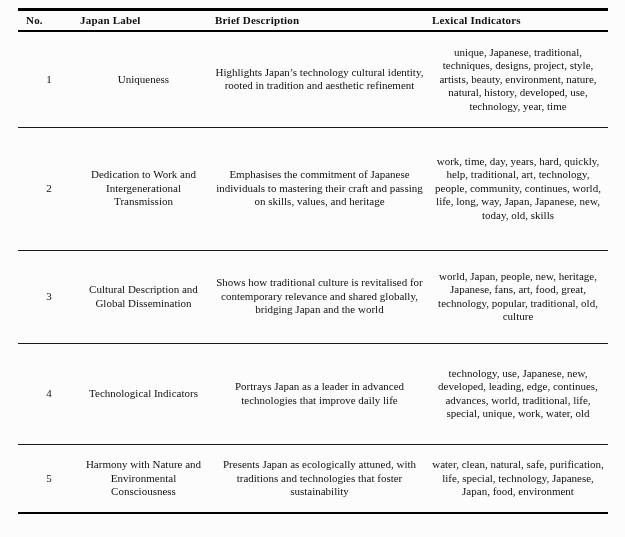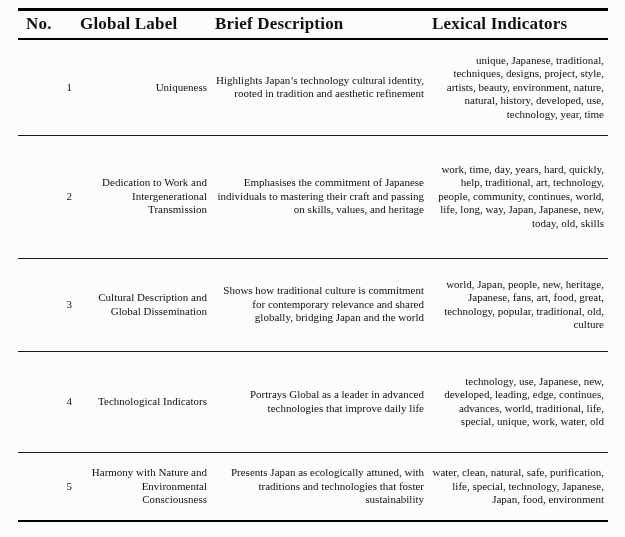--- a/index.html
+++ b/index.html
@@ -28,37 +28,37 @@
     border-bottom: 2px solid #000000;
     background: transparent;
   }
   col.c1 { width: 62px; }
   col.c2 { width: 135px; }
   col.c3 { width: 217px; }
   col.c4 { width: 176px; }
 
   thead tr { height: 21px; }
   thead th {
-    font-size: 17px;
+    font-size: 11px;
     font-weight: bold;
     text-align: left;
     vertical-align: middle;
     padding: 3px 6px 4px 0;
     border-bottom: 2px solid #000000;
     letter-spacing: 0.2px;
     white-space: nowrap;
     overflow: hidden;
   }
   thead th.c-no { padding-left: 8px; }
 
   tbody td {
     font-size: 11px;
     line-height: 13.5px;
     vertical-align: middle;
-    text-align: right;
+    text-align: center;
     padding: 3px 8px 3px 0;
     border-bottom: 1.5px solid #1a1a1a;
   }
   tbody tr.row-5 td { border-bottom: none; }
 
   td.c-no { padding-left: 8px; }
   td.c-lex { padding-right: 4px; }
 
   tr.row-1 { height: 96px; }
   tr.row-2 { height: 123px; }
@@ -73,48 +73,48 @@
   <table class="themes-table">
     <colgroup>
       <col class="c1">
         <col class="c2">
         <col class="c3">
         <col class="c4">
     </colgroup>
     <thead>
       <tr>
         <th class="c-no">No.</th>
-        <th class="c-theme">Global Label</th>
+        <th class="c-theme">Japan Label</th>
         <th class="c-desc">Brief Description</th>
         <th class="c-lex">Lexical Indicators</th>
       </tr>
     </thead>
     <tbody>
       <tr class="row-1">
         <td class="c-no">1</td>
         <td class="c-theme">Uniqueness</td>
         <td class="c-desc">Highlights Japan’s technology cultural identity, rooted in tradition and aesthetic refinement</td>
         <td class="c-lex">unique, Japanese, traditional, techniques, designs, project, style, artists, beauty, environment, nature, natural, history, developed, use, technology, year, time</td>
       </tr>
       <tr class="row-2">
         <td class="c-no">2</td>
         <td class="c-theme">Dedication to Work and Intergenerational Transmission</td>
         <td class="c-desc">Emphasises the commitment of Japanese individuals to mastering their craft and passing on skills, values, and heritage</td>
         <td class="c-lex">work, time, day, years, hard, quickly, help, traditional, art, technology, people, community, continues, world, life, long, way, Japan, Japanese, new, today, old, skills</td>
       </tr>
       <tr class="row-3">
         <td class="c-no">3</td>
         <td class="c-theme">Cultural Description and Global Dissemination</td>
-        <td class="c-desc">Shows how traditional culture is commitment for contemporary relevance and shared globally, bridging Japan and the world</td>
+        <td class="c-desc">Shows how traditional culture is revitalised for contemporary relevance and shared globally, bridging Japan and the world</td>
         <td class="c-lex">world, Japan, people, new, heritage, Japanese, fans, art, food, great, technology, popular, traditional, old, culture</td>
       </tr>
       <tr class="row-4">
         <td class="c-no">4</td>
         <td class="c-theme">Technological Indicators</td>
-        <td class="c-desc">Portrays Global as a leader in advanced technologies that improve daily life</td>
+        <td class="c-desc">Portrays Japan as a leader in advanced technologies that improve daily life</td>
         <td class="c-lex">technology, use, Japanese, new, developed, leading, edge, continues, advances, world, traditional, life, special, unique, work, water, old</td>
       </tr>
       <tr class="row-5">
         <td class="c-no">5</td>
         <td class="c-theme">Harmony with Nature and Environmental Consciousness</td>
         <td class="c-desc">Presents Japan as ecologically attuned, with traditions and technologies that foster sustainability</td>
         <td class="c-lex">water, clean, natural, safe, purification, life, special, technology, Japanese, Japan, food, environment</td>
       </tr>
     </tbody>
   </table>

